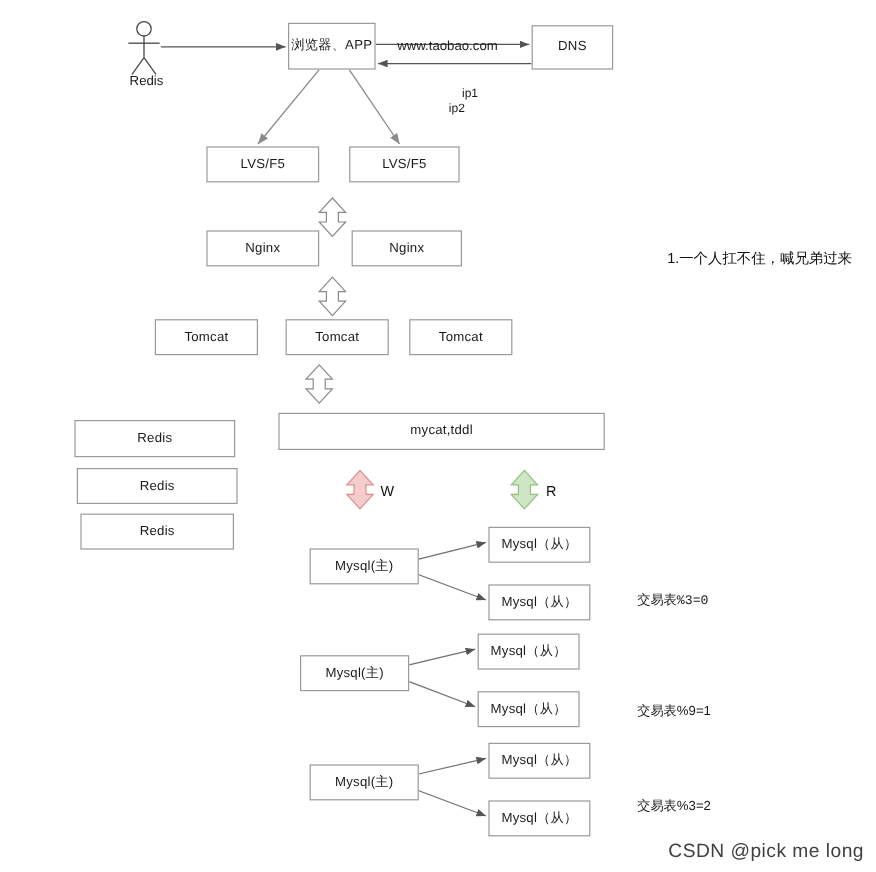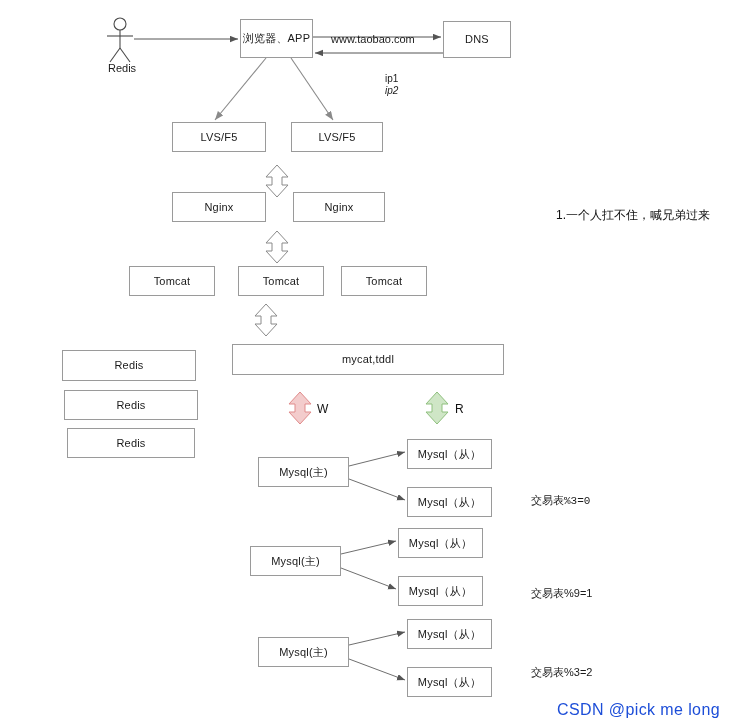--- a/index.html
+++ b/index.html
@@ -63,21 +63,21 @@
   .actor-label {
     position: absolute;
     font-size: 11px;
     color: #1a1a1a;
   }
   .watermark {
     position: absolute;
     right: 10px;
     bottom: 8px;
     font-size: 16px;
-    color: #1d4ed8;
+    color: #404040;
     letter-spacing: 0.4px;
     white-space: nowrap;
     margin-top: 24px;
   }
   .wr-letter {
     position: absolute;
     font-size: 12px;
     color: #111111;
   }
 </style>
@@ -145,21 +145,21 @@
 
   <div class="actor-label" style="left:108px; top:62px;">Redis</div>
 
   <div class="label" style="left:331px; top:8px;">www.taobao.com</div>
 
   <div class="node" style="left:443px; top:21px; width:68px; height:37px;">DNS</div>
 
   <div class="node" style="left:240px; top:19px; width:73px; height:39px;">浏览器、APP</div>
 
   <div class="label small" style="left:385px; top:48px;">ip1</div>
-  <div class="label small" style="left:385px; top:60px;font-style:italic;">ip2</div>
+  <div class="label small" style="left:374px; top:60px;">ip2</div>
 
   <div class="node" style="left:172px; top:122px; width:94px; height:30px;">LVS/F5</div>
   <div class="node" style="left:291px; top:122px; width:92px; height:30px;">LVS/F5</div>
 
   <div class="node" style="left:172px; top:192px; width:94px; height:30px;">Nginx</div>
   <div class="node" style="left:293px; top:192px; width:92px; height:30px;">Nginx</div>
 
   <div class="node" style="left:129px; top:266px; width:86px; height:30px;">Tomcat</div>
   <div class="node" style="left:238px; top:266px; width:86px; height:30px;">Tomcat</div>
   <div class="node" style="left:341px; top:266px; width:86px; height:30px;">Tomcat</div>

